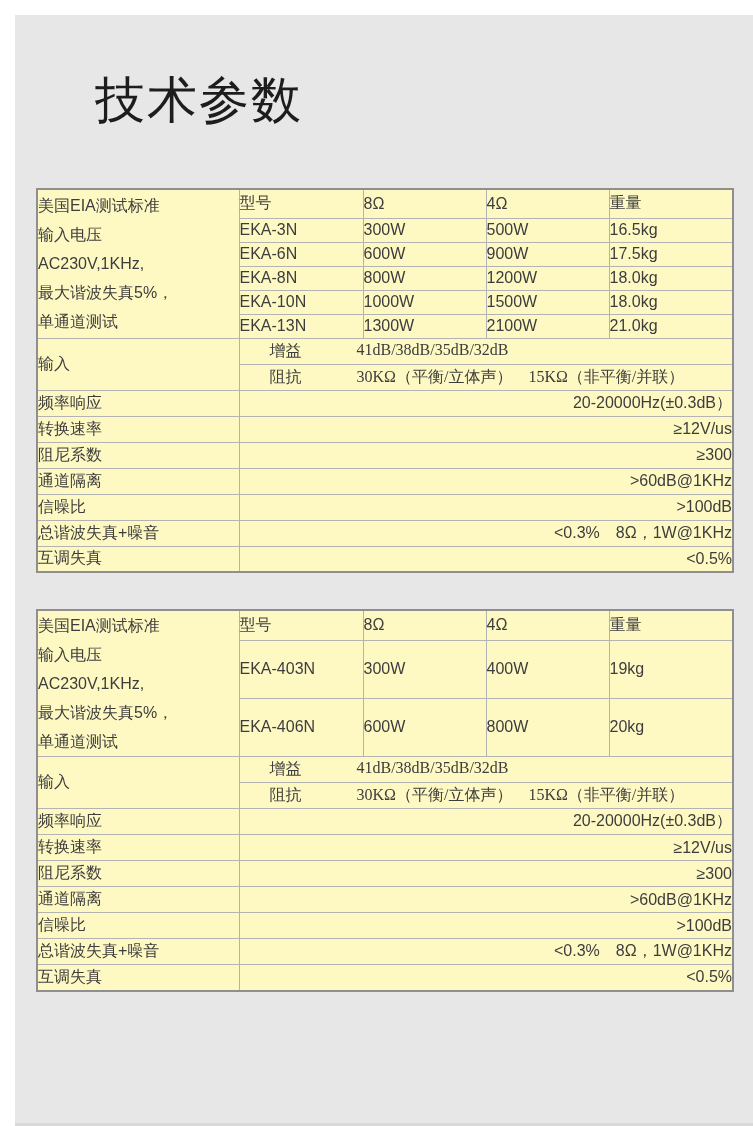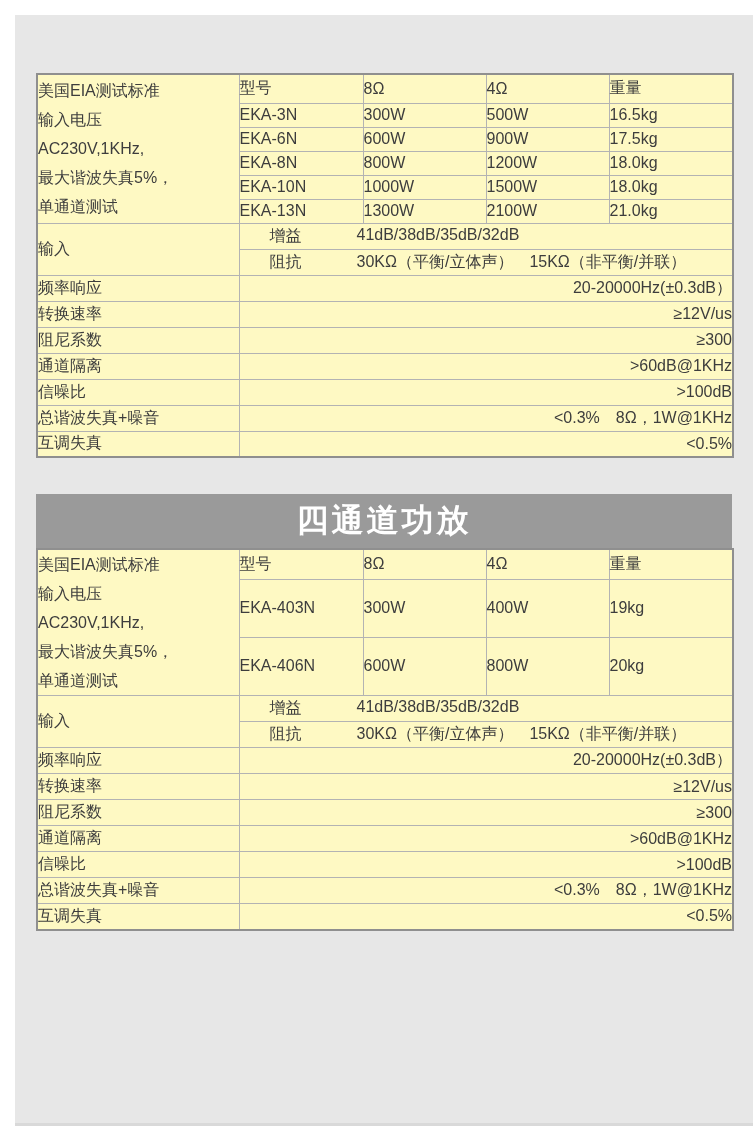--- a/index.html
+++ b/index.html
@@ -56,28 +56,29 @@
   }
   tr.rh  { height: 29px; }  
   tr.rm1 { height: 24px; padding-left: 12px; }  
   tr.rm2 { height: 56px; }  
   tr.rs  { height: 26px; }  
   td.c  { text-align: left; }
   td.cond { padding-left: 14px; }
   td.cond div { line-height: 29px; white-space: nowrap; }
   td.rl { text-align: left; padding-left: 14px; margin-top: 32px; }
   td.sv { text-align: right; padding-left: 117px; white-space: nowrap; }
-  .sub { display: flex; padding-left: 30px; white-space: nowrap; }
+  .sub { display: flex; padding-left: 30px; white-space: nowrap; font-family: Liberation Serif, serif; }
   .sub .subname { width: 87px; flex: 0 0 87px; }
 </style>
 </head>
 <body>
 
 <div class="content">
 
+  <h1 class="page-title">技术参数</h1>
 
   <section class="tbl-wrap first">
     <table class="spec">
       <colgroup>
         <col style="width:202px">
           <col style="width:124px">
           <col style="width:123px">
           <col style="width:123px">
           <col style="width:124px">
       </colgroup>
@@ -168,21 +169,20 @@
         </tr>
         <tr class="rs">
           <td class="rl">互调失真</td>
           <td colspan="4" class="sv">&lt;0.5%</td>
         </tr>
       </tbody>
     </table>
   </section>
 
   <section class="tbl-wrap second">
-    <div class="tbl-title">四通道功放</div>
     <table class="spec">
       <colgroup>
         <col style="width:202px">
           <col style="width:124px">
           <col style="width:123px">
           <col style="width:123px">
           <col style="width:124px">
       </colgroup>
       <tbody>
         <tr class="rh">

